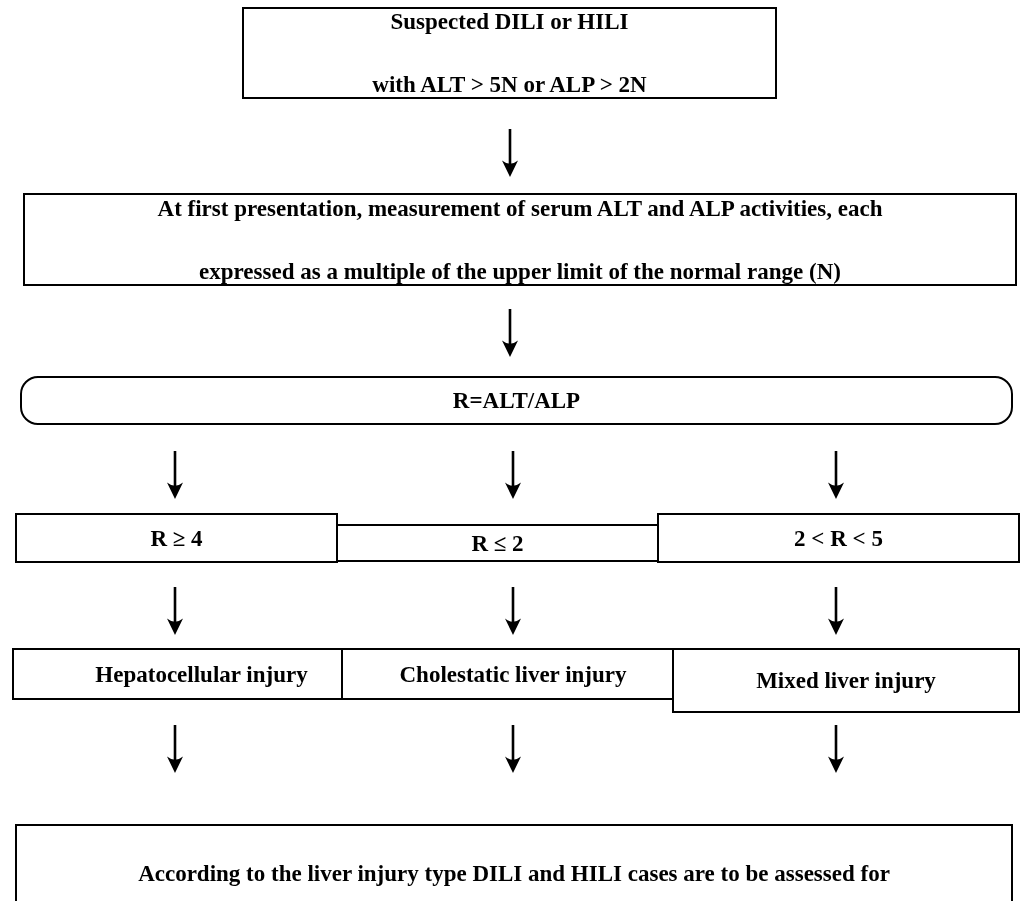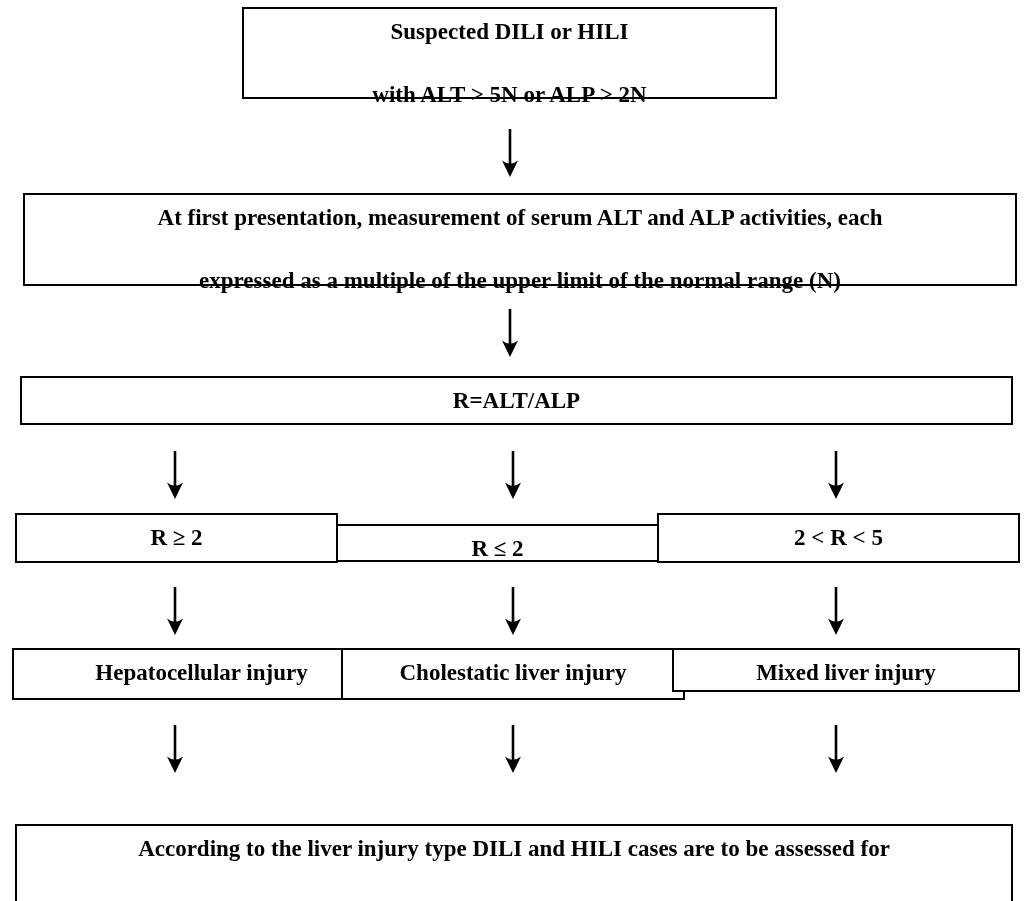--- a/index.html
+++ b/index.html
@@ -16,44 +16,44 @@
     color: #000000;
     overflow: hidden;
   }
   .fc-box {
     position: absolute;
     box-sizing: border-box;
     border: 2px solid #000000;
     background: #ffffff;
     display: flex;
     flex-direction: column;
-    justify-content: space-between;
+    justify-content: center;
     align-items: center;
     text-align: center;
     font-weight: bold;
     font-size: 23px;
     line-height: 45px;
     gap: 18px;
   }
   .fc-box .line { display: block; white-space: nowrap; }
 
   
   .box-suspected   { left: 242px; top: 7px;   width: 535px; height: 92px; }
   
   .box-presentation{ left: 23px;  top: 193px; width: 994px; height: 93px; }
   
-  .box-ratio       { left: 20px;  top: 376px; width: 993px; height: 49px; }
+  .box-ratio       { left: 20px;  top: 376px; width: 993px; height: 49px; border-radius: 18px; }
   
   .cell-r1 { left: 15px;  top: 513px; width: 323px; height: 50px; }
   .cell-r2 { left: 336px; top: 524px; width: 323px; height: 38px; }
   .cell-r3 { left: 657px; top: 513px; width: 363px; height: 50px; }
   
   .cell-i1 { left: 12px;  top: 648px; width: 331px; height: 52px; padding-left: 48px; }
   .cell-i2 { left: 341px; top: 648px; width: 344px; height: 52px; }
-  .cell-i3 { left: 672px; top: 648px; width: 348px; height: 44px; }
+  .cell-i3 { left: 672px; top: 648px; width: 348px; height: 65px; }
   
   .box-conclusion  { left: 15px;  top: 824px; width: 998px; height: 100px; line-height: 46px; }
 
   .arrow {
     position: absolute;
     width: 24px;
     height: 50px;
   }
   
   .ar-top  { left: 498px; top: 128px; }
@@ -105,21 +105,21 @@
   <svg class="arrow ar-a2" viewBox="0 0 24 50">
     <line x1="12" y1="1" x2="12" y2="39" stroke="#000000" stroke-width="2.6"></line>
     <path d="M12 49 L4 32.5 Q12 39 20 32.5 Z" fill="#000000"></path>
   </svg>
   <svg class="arrow ar-a3" viewBox="0 0 24 50">
     <line x1="12" y1="1" x2="12" y2="39" stroke="#000000" stroke-width="2.6"></line>
     <path d="M12 49 L4 32.5 Q12 39 20 32.5 Z" fill="#000000"></path>
   </svg>
 
   <div class="fc-box cell-r1">
-    <span class="line">R ≥ 2</span>
+    <span class="line">R ≥ 4</span>
   </div>
   <div class="fc-box cell-r2">
     <span class="line">R ≤ 2</span>
   </div>
   <div class="fc-box cell-r3">
     <span class="line">2 &lt; R &lt; 5</span>
   </div>
 
   <svg class="arrow ar-b1" viewBox="0 0 24 50">
     <line x1="12" y1="1" x2="12" y2="39" stroke="#000000" stroke-width="2.6"></line>

